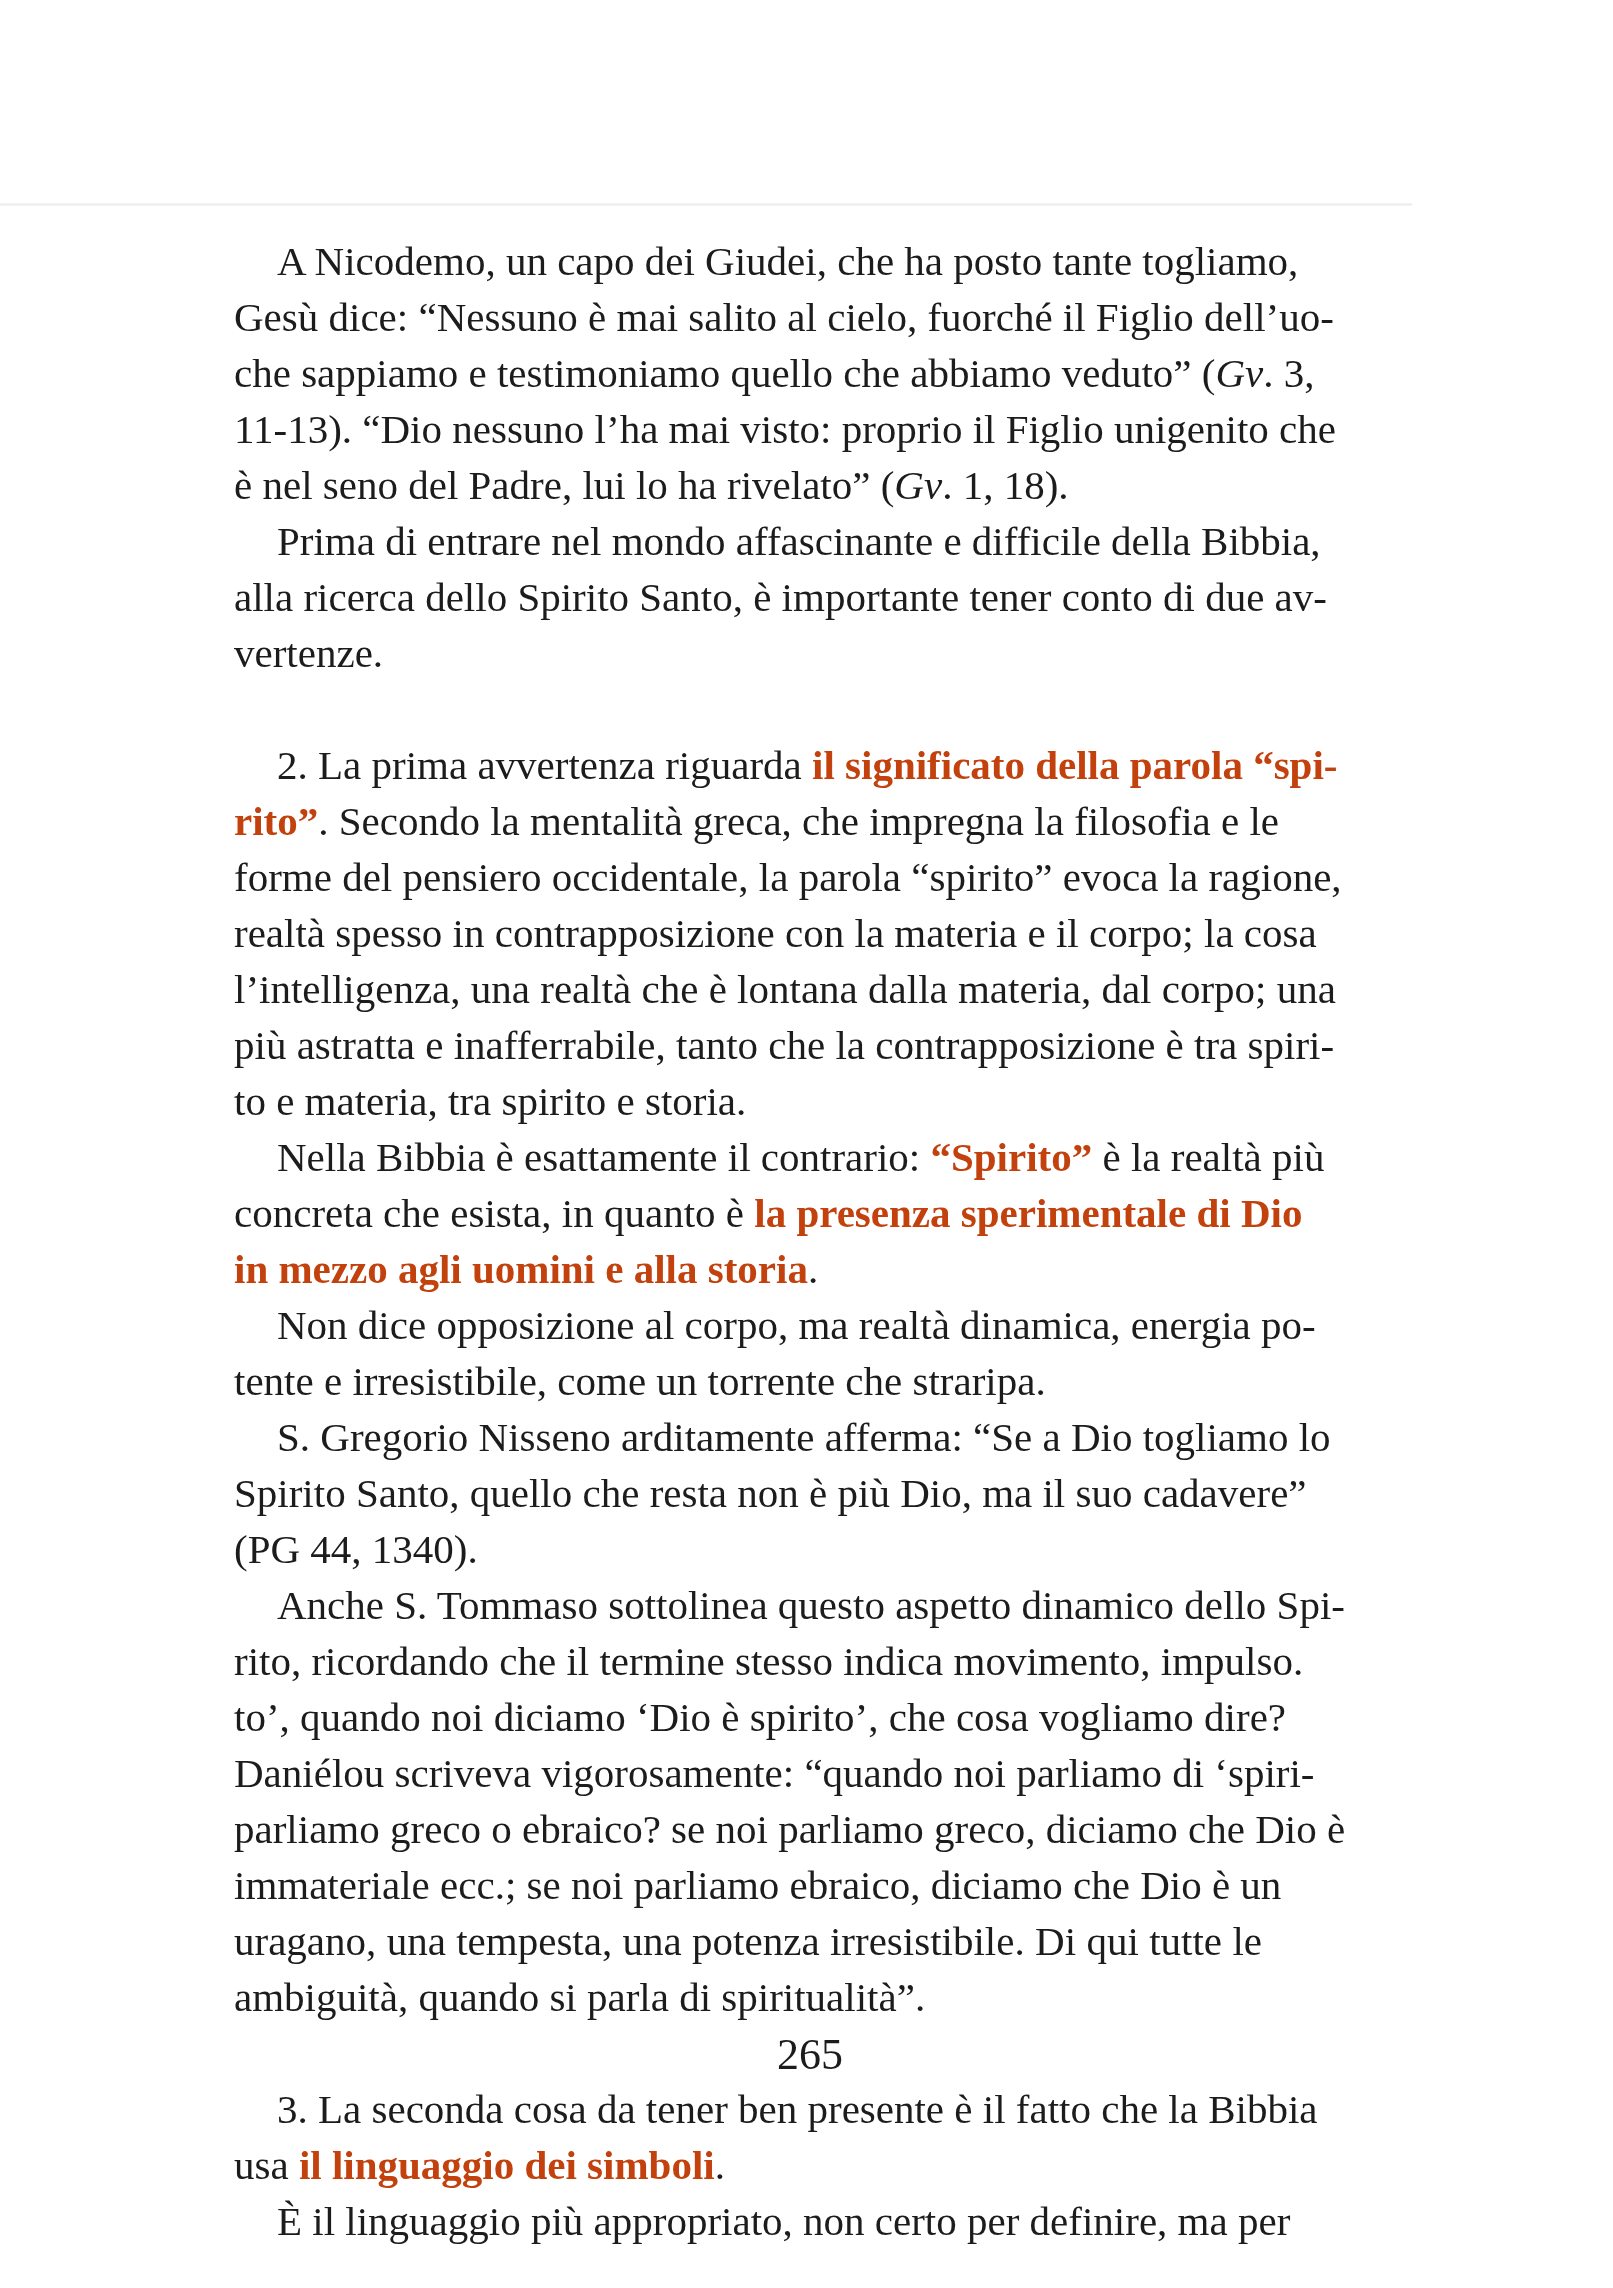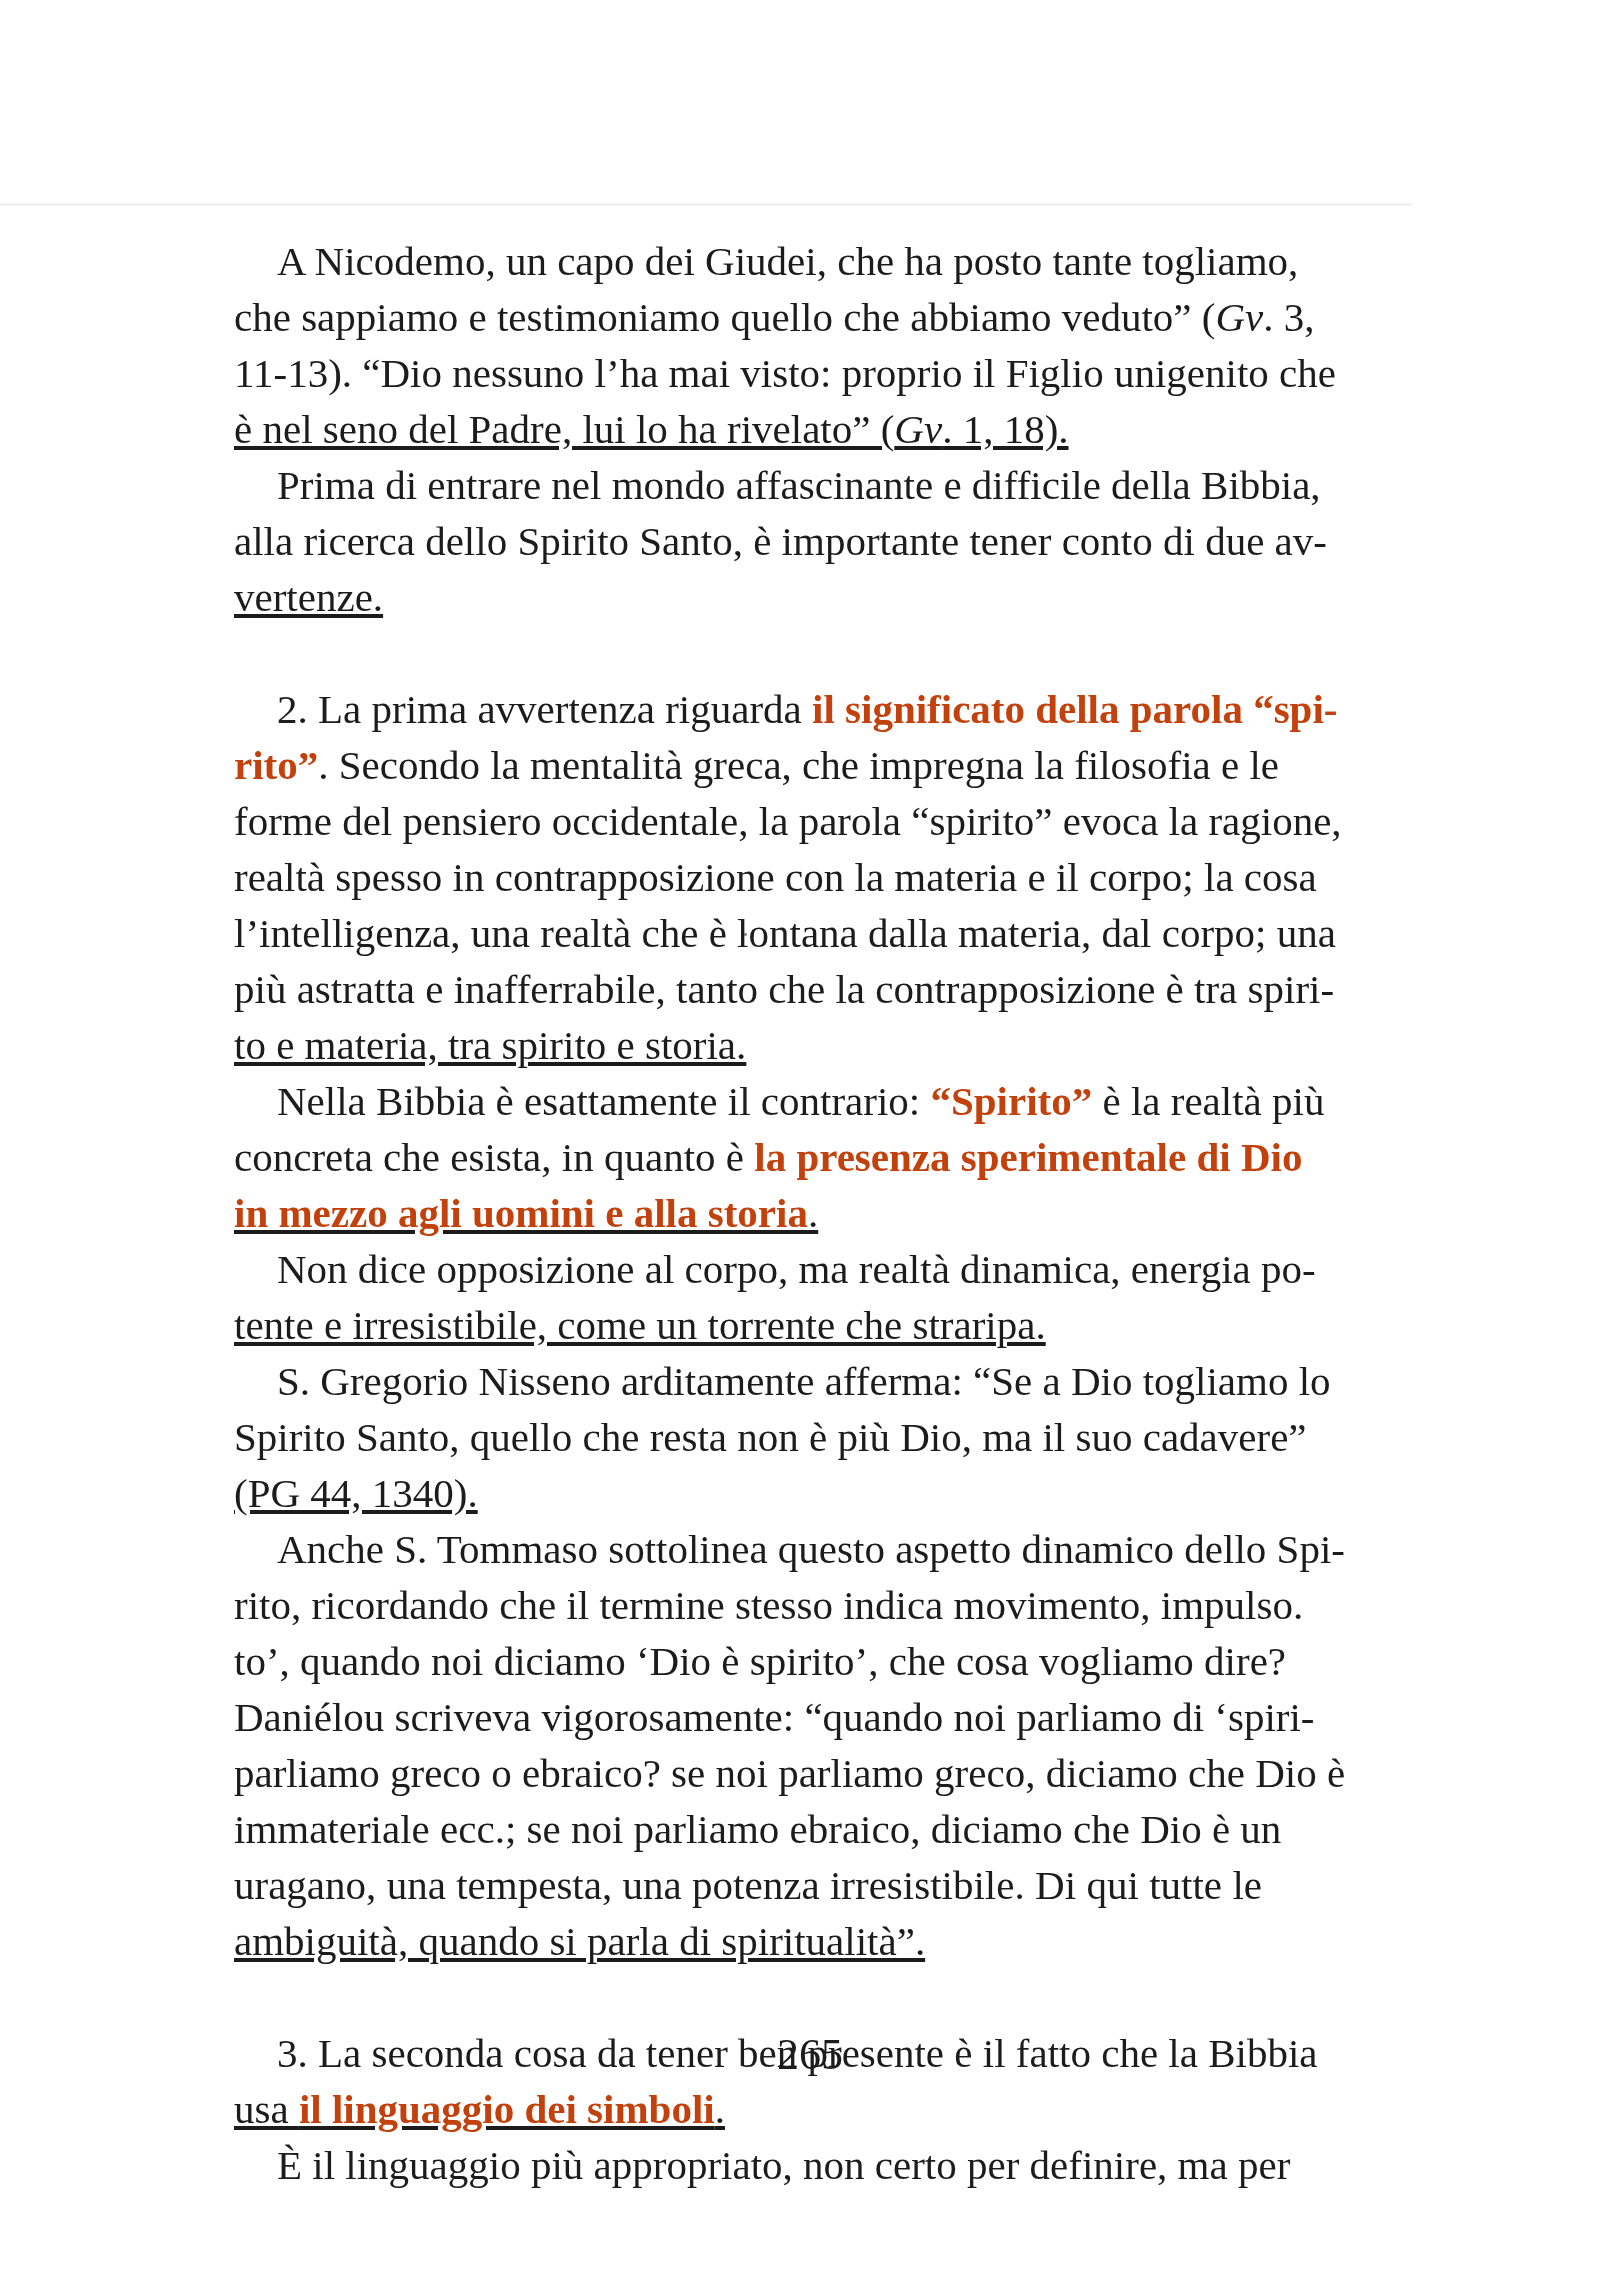--- a/index.html
+++ b/index.html
@@ -10,39 +10,40 @@
   }
   .page {
     position: absolute; left: 191px; top: 233px; width: 1071px;
     font-family: "Liberation Serif", "DejaVu Serif", serif;
     font-size: 41px; line-height: 56px; color: #1c1c1c;
     text-align: justify; hyphens: none;
   }
   .para { margin: 0; text-indent: 43px; }
   .gap { height: 56px; }
   .line { display: block; text-align: justify; text-align-last: justify; white-space: nowrap; }
-  .line.last { text-align-last: left; text-decoration: underline; }
+  .line.last { text-align-last: left; }
   b { font-weight: bold; color: #c2410c; }
   i { font-style: italic; }
   .pagenum {
     position: absolute; left: 0; width: 1613px; top: 2029px; text-align: center;
     font-family: "Liberation Serif", "DejaVu Serif", serif; font-size: 44px; color: #1c1c1c;
     padding-left: 7px; box-sizing: border-box;
   }
   .stray-dot { position: absolute; left: 744px; top: 933px; width: 2.8px; height: 2.8px; background:#888; border-radius: 50%; }
 </style>
 </head>
 <body>
 
 <div class="scanline"></div>
 <div class="stray-dot"></div>
 
 <div class="page" id="page-body">
     <div class="para">
       <span class="line" style="padding-left: 43px;"><span>A Nicodemo, un capo dei Giudei, che ha posto tante togliamo,</span></span>
+      <span class="line"><span>Gesù dice: “Nessuno è mai salito al cielo, fuorché il Figlio dell’uo-</span></span>
       <span class="line"><span>che sappiamo e testimoniamo quello che abbiamo veduto” (</span><i>Gv</i><span>. 3,</span></span>
       <span class="line"><span>11-13). “Dio nessuno l’ha mai visto: proprio il Figlio unigenito che</span></span>
       <span class="line last"><span>è nel seno del Padre, lui lo ha rivelato” (</span><i>Gv</i><span>. 1, 18).</span></span>
     </div>
     <div class="para">
       <span class="line" style="padding-left: 43px;"><span>Prima di entrare nel mondo affascinante e difficile della Bibbia,</span></span>
       <span class="line"><span>alla ricerca dello Spirito Santo, è importante tener conto di due av-</span></span>
       <span class="line last"><span>vertenze.</span></span>
     </div>
     <div class="gap"></div>

